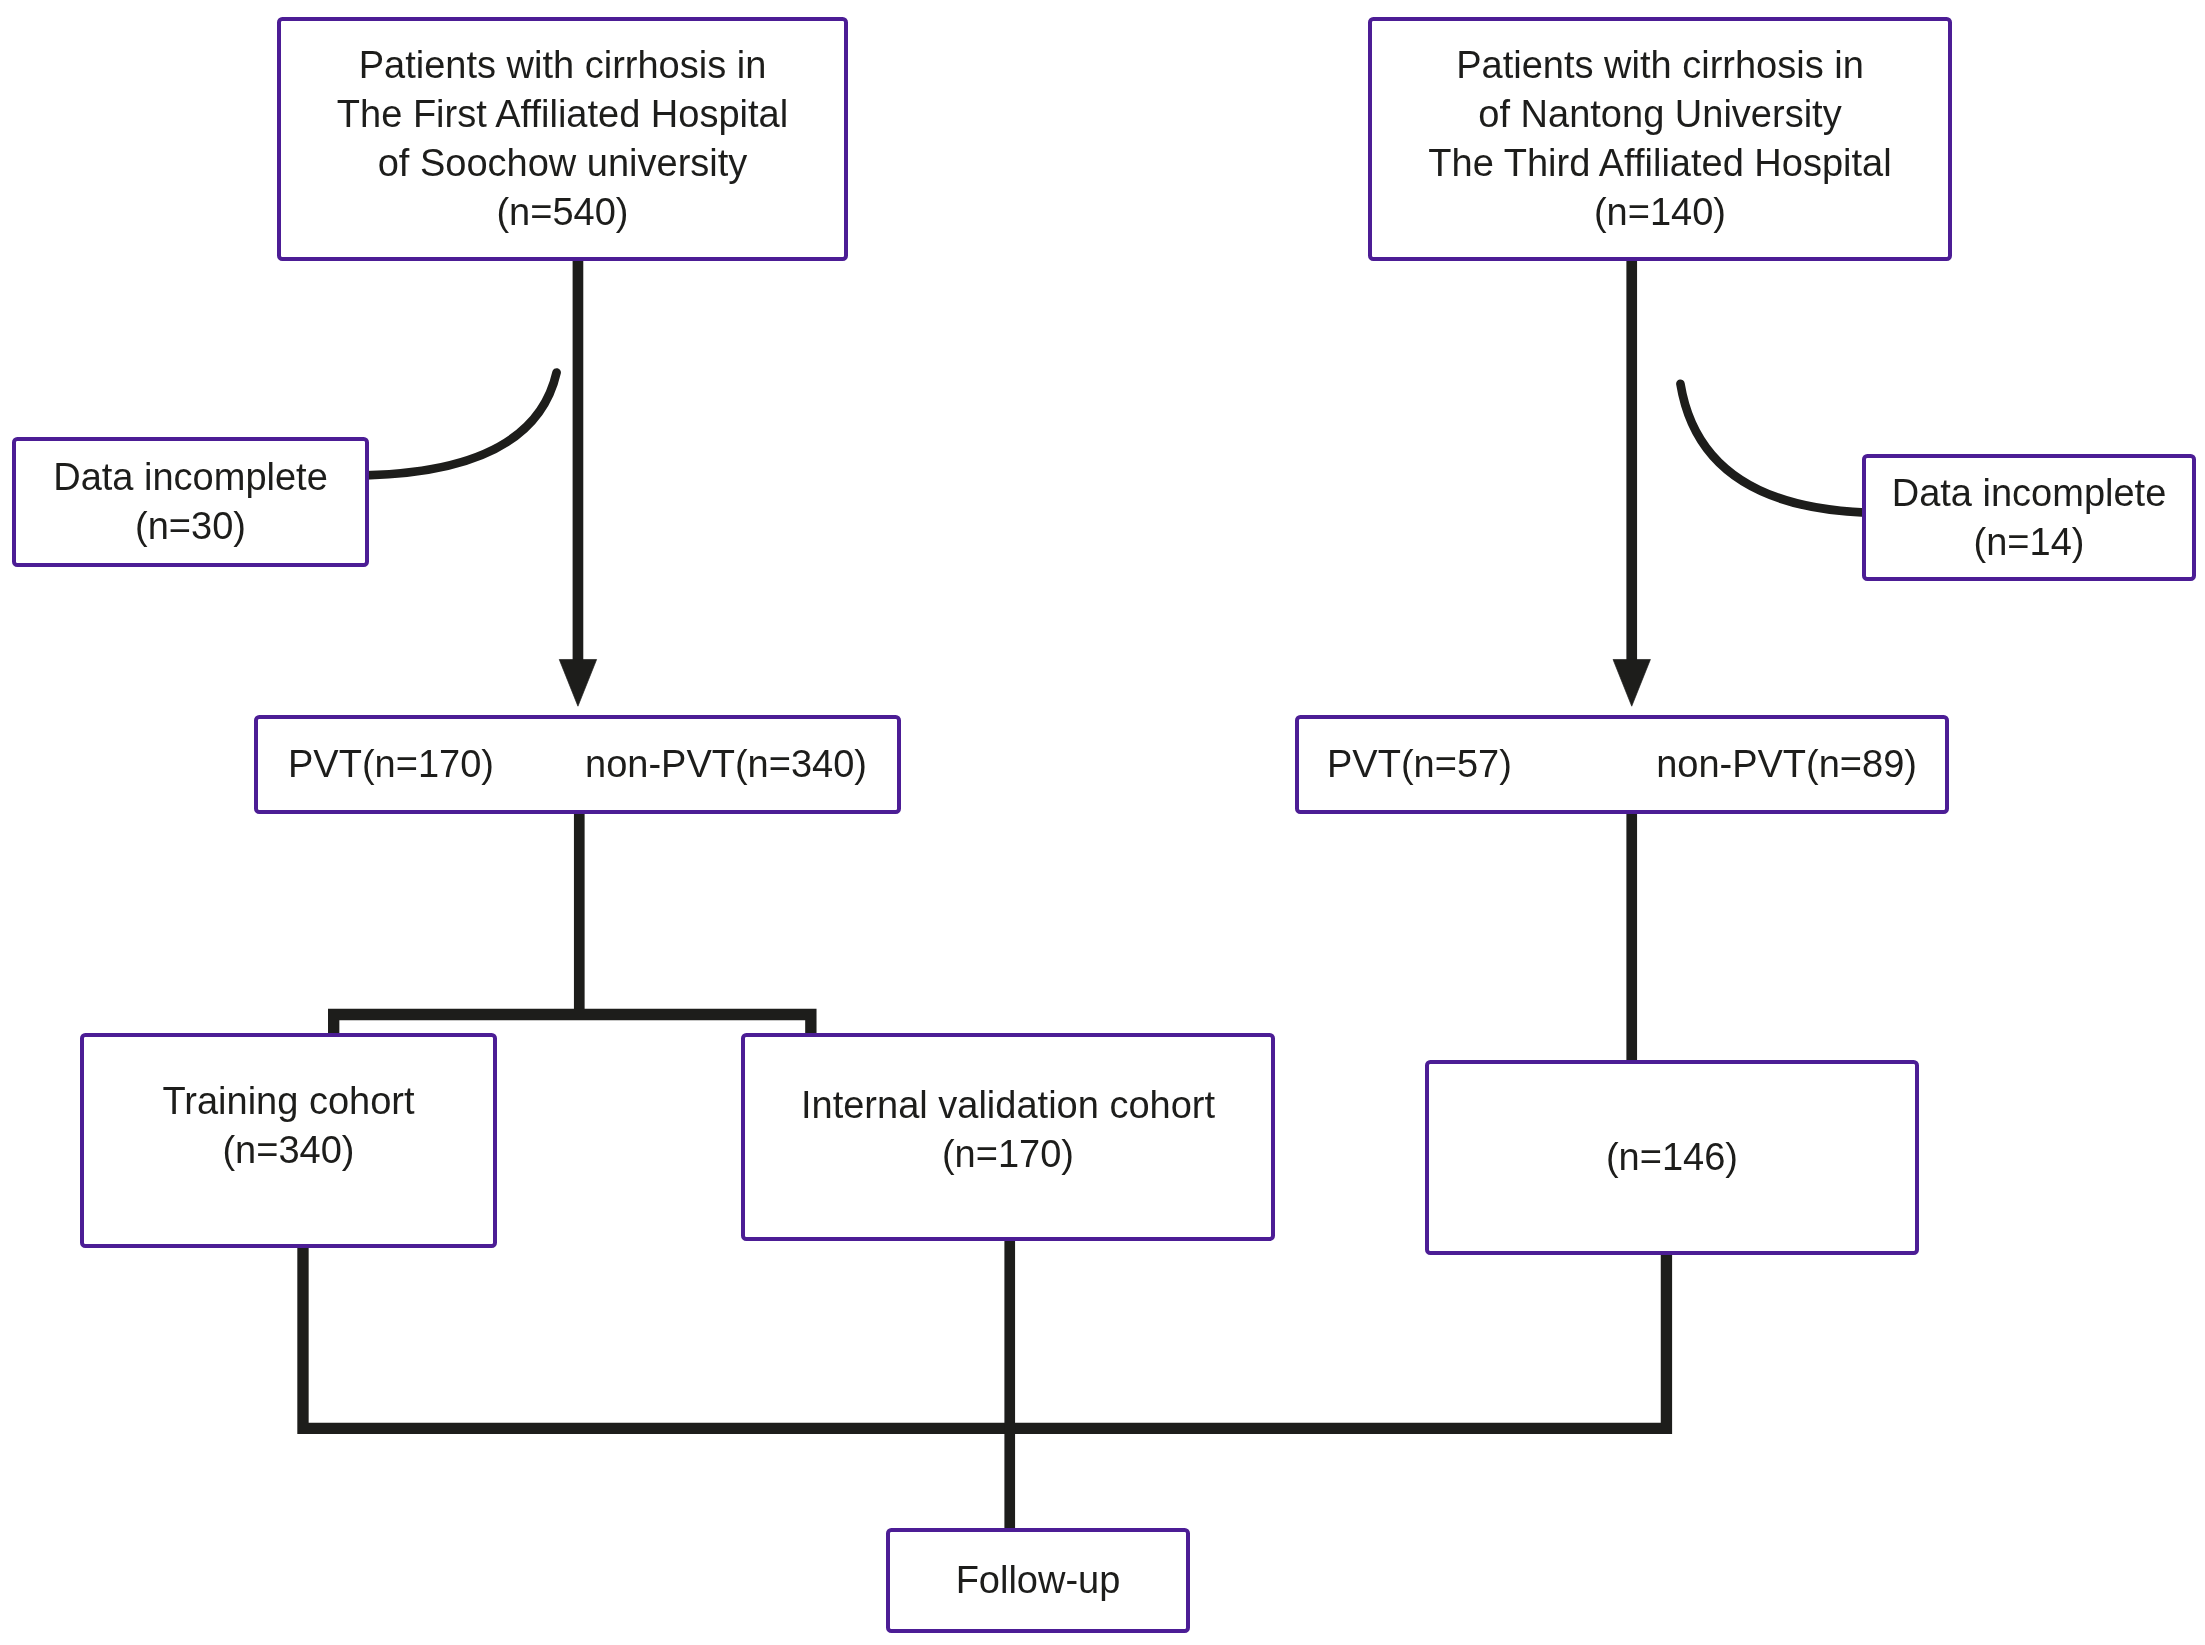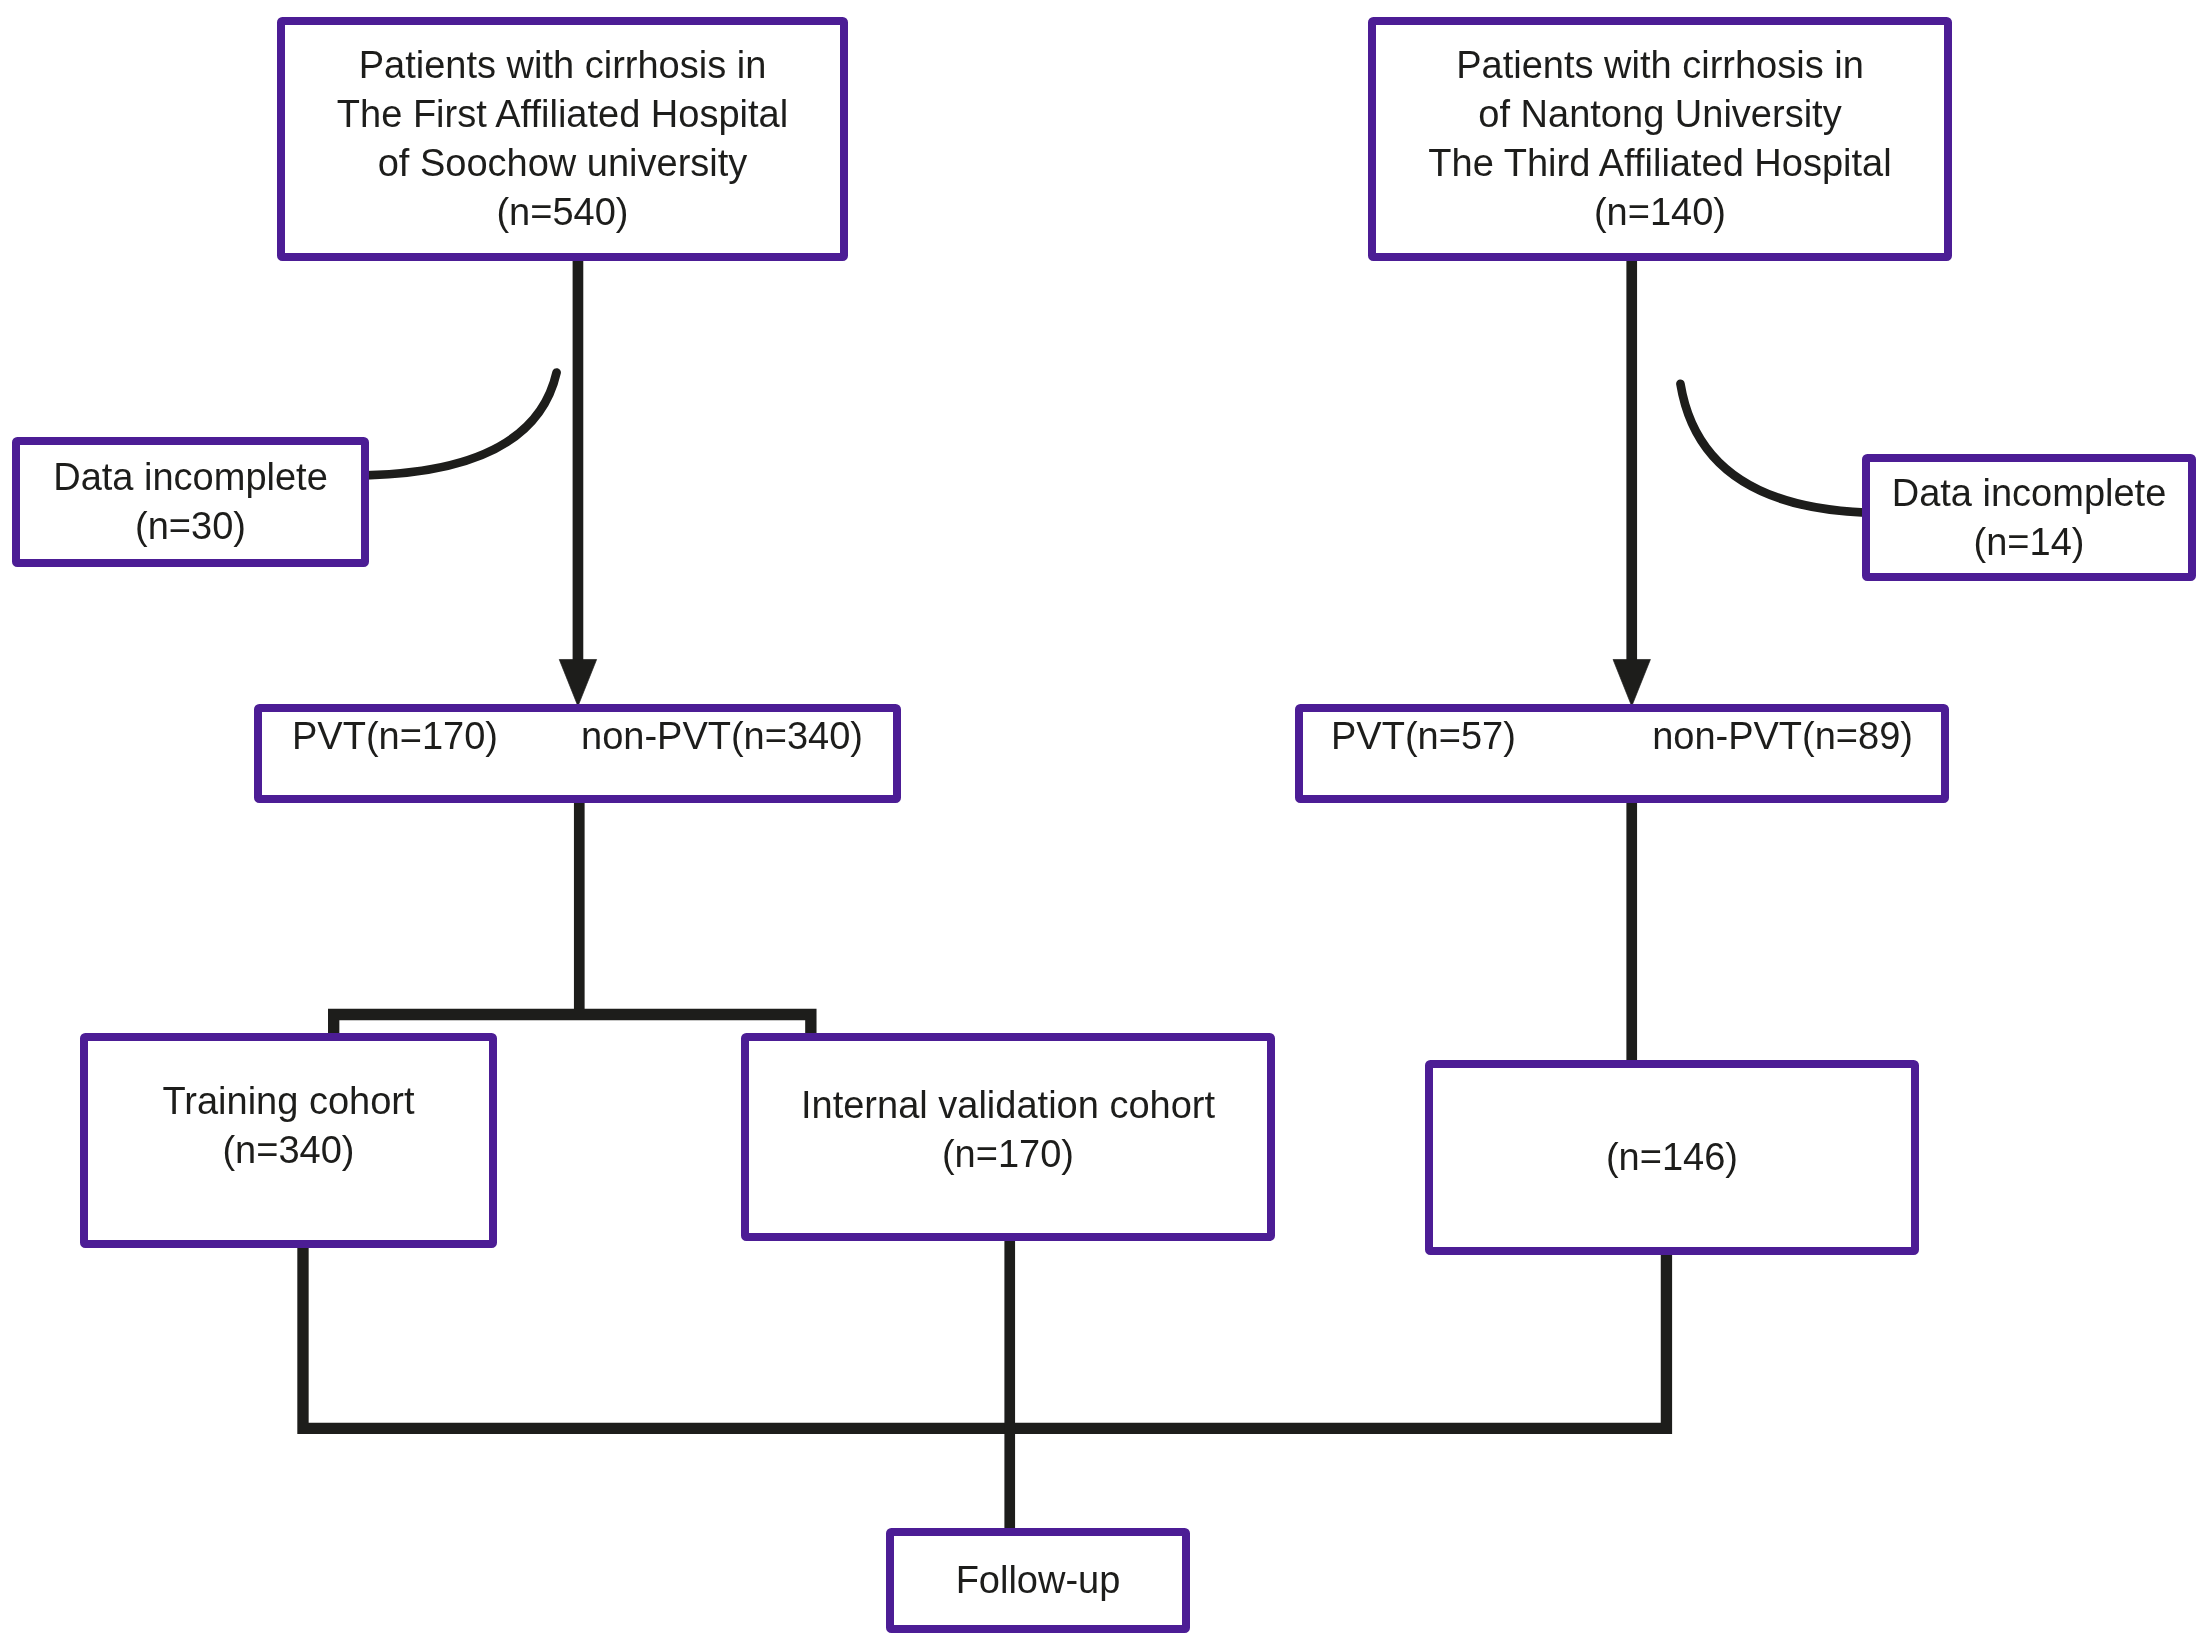--- a/index.html
+++ b/index.html
@@ -13,36 +13,37 @@
   }
   .connectors {
     position: absolute;
     left: 0; top: 0;
     width: 2205px; height: 1646px;
   }
   .connectors * { stroke: #1d1d1b; }
   .node {
     position: absolute;
     box-sizing: border-box;
-    border: 8px solid #4c1d95;
+    border: 4px solid #4c1d95;
     border-radius: 5.3px;
     background: #ffffff;
     display: flex;
     flex-direction: column;
     align-items: center;
     justify-content: center;
     text-align: center;
     font-size: 38px;
     line-height: 49px;
   }
   .node .bline { white-space: nowrap; }
   .node.split {
     flex-direction: row;
     justify-content: space-between;
-    align-items: flex-start;
+    align-items: center;
+    margin-top: 11px;
   }
   .note {
     position: absolute;
     font-size: 36px;
     line-height: 42px;
     text-align: left;
   }
 </style>
 </head>
 <body>

